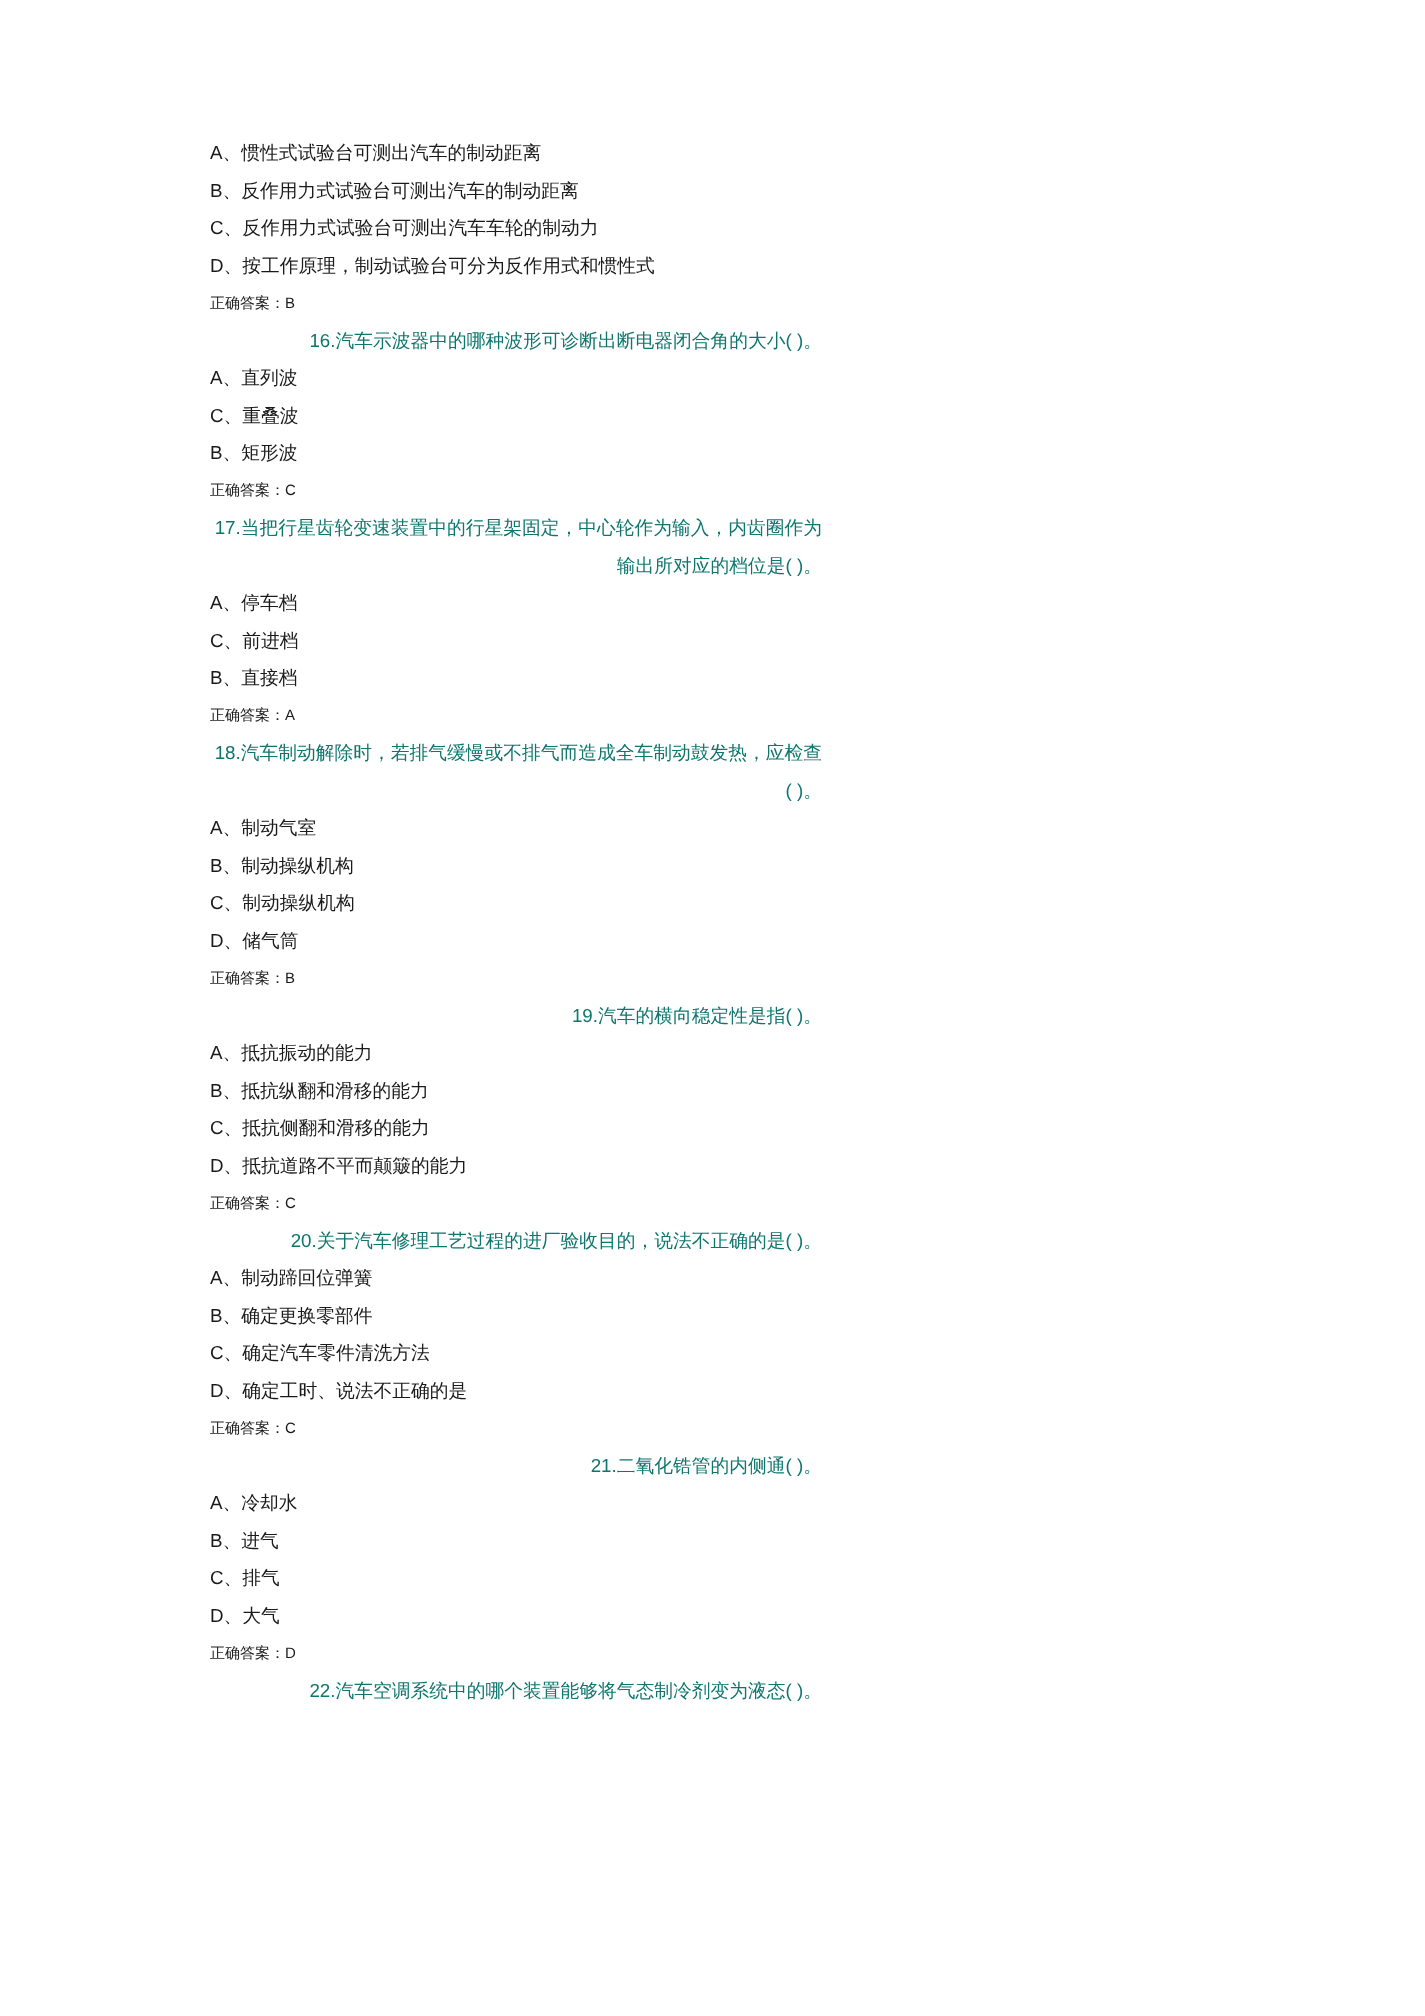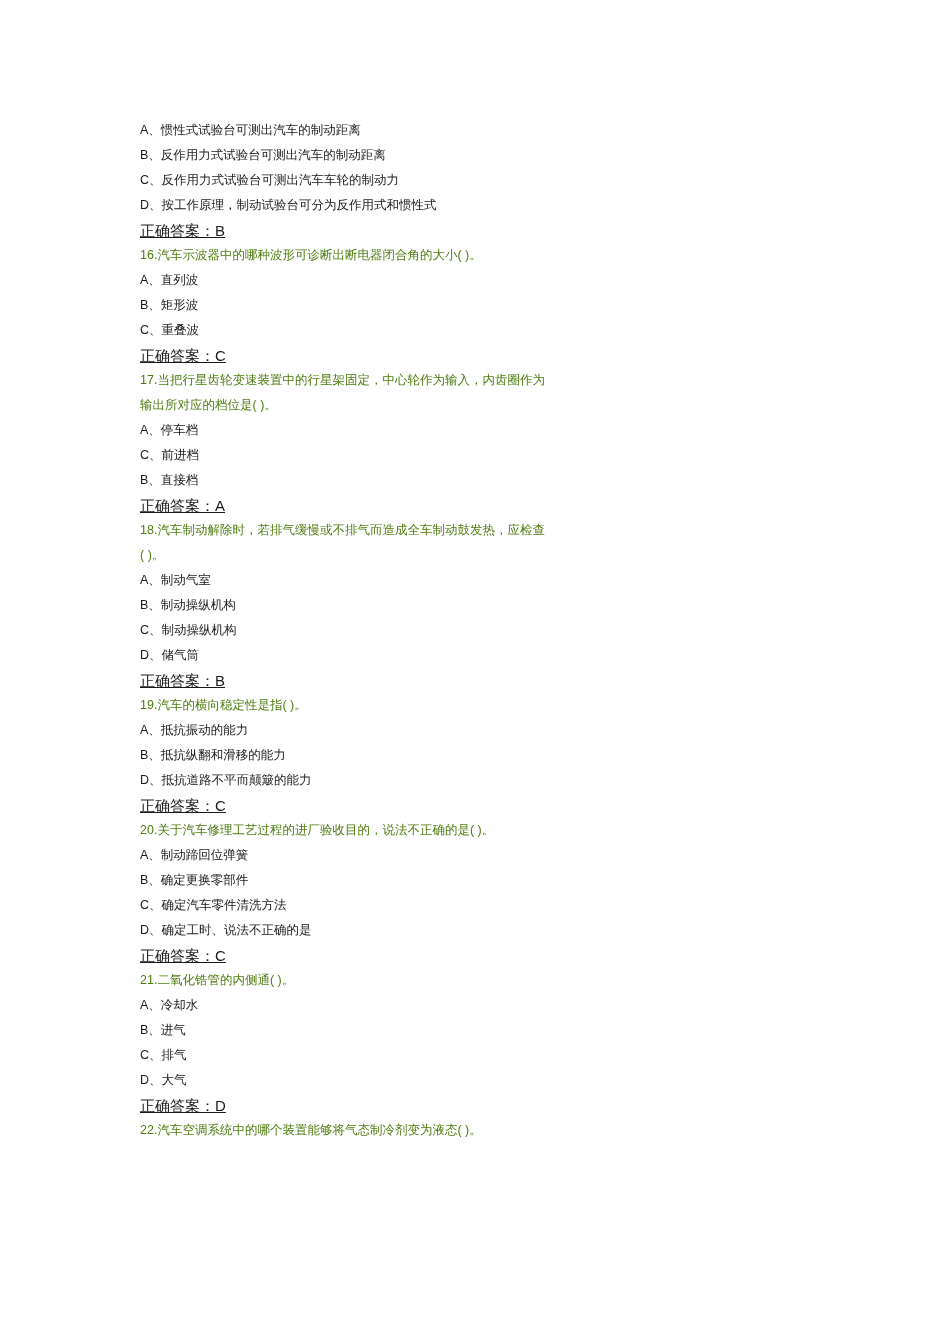--- a/index.html
+++ b/index.html
@@ -11,41 +11,41 @@
     width: 950px;
     min-height: 1344px;
     font-family: "Liberation Sans", "DejaVu Sans", sans-serif;
     color: #000000;
   }
   .page {
     width: 950px;
     min-height: 1344px;
     position: relative;
     box-sizing: border-box;
-    padding: 118px 140px 40px 140px;
+    padding: 90px 140px 40px 140px;
   }
   .content {
     width: 408px;
   }
   .q-stem {
     font-size: 12.5px;
     line-height: 25px;
-    color: #4d7c0f;
+    color: #0f766e;
     margin-top: 0;
+    text-align: right;
   }
   .opt {
     font-size: 12.5px;
     line-height: 25px;
     color: #1a1a1a;
   }
   .ans {
-    font-size: 15px;
+    font-size: 10px;
     line-height: 25px;
     color: #1a1a1a;
-    text-decoration: underline;
   }
   .block {
     margin: 0;
     padding: 0;
   }
 </style>
 </head>
 <body>
 
 <div class="page">
@@ -55,22 +55,22 @@
       <div class="opt">A、惯性式试验台可测出汽车的制动距离</div>
       <div class="opt">B、反作用力式试验台可测出汽车的制动距离</div>
       <div class="opt">C、反作用力式试验台可测出汽车车轮的制动力</div>
       <div class="opt">D、按工作原理，制动试验台可分为反作用式和惯性式</div>
       <div class="ans">正确答案：B</div>
     </div>
 
     <div class="block">
       <div class="q-stem"><span>16.</span><span>汽车示波器中的哪种波形可诊断出断电器闭合角的大小( )。</span></div>
       <div class="opt">A、直列波</div>
+      <div class="opt">C、重叠波</div>
       <div class="opt">B、矩形波</div>
-      <div class="opt">C、重叠波</div>
       <div class="ans">正确答案：C</div>
     </div>
 
     <div class="block">
       <div class="q-stem"><span>17.</span><span>当把行星齿轮变速装置中的行星架固定，中心轮作为输入，内齿圈作为输出所对应的档位是( )。</span></div>
       <div class="opt">A、停车档</div>
       <div class="opt">C、前进档</div>
       <div class="opt">B、直接档</div>
       <div class="ans">正确答案：A</div>
     </div>
@@ -81,20 +81,21 @@
       <div class="opt">B、制动操纵机构</div>
       <div class="opt">C、制动操纵机构</div>
       <div class="opt">D、储气筒</div>
       <div class="ans">正确答案：B</div>
     </div>
 
     <div class="block">
       <div class="q-stem"><span>19.</span><span>汽车的横向稳定性是指( )。</span></div>
       <div class="opt">A、抵抗振动的能力</div>
       <div class="opt">B、抵抗纵翻和滑移的能力</div>
+      <div class="opt">C、抵抗侧翻和滑移的能力</div>
       <div class="opt">D、抵抗道路不平而颠簸的能力</div>
       <div class="ans">正确答案：C</div>
     </div>
 
     <div class="block">
       <div class="q-stem"><span>20.</span><span>关于汽车修理工艺过程的进厂验收目的，说法不正确的是( )。</span></div>
       <div class="opt">A、制动蹄回位弹簧</div>
       <div class="opt">B、确定更换零部件</div>
       <div class="opt">C、确定汽车零件清洗方法</div>
       <div class="opt">D、确定工时、说法不正确的是</div>

